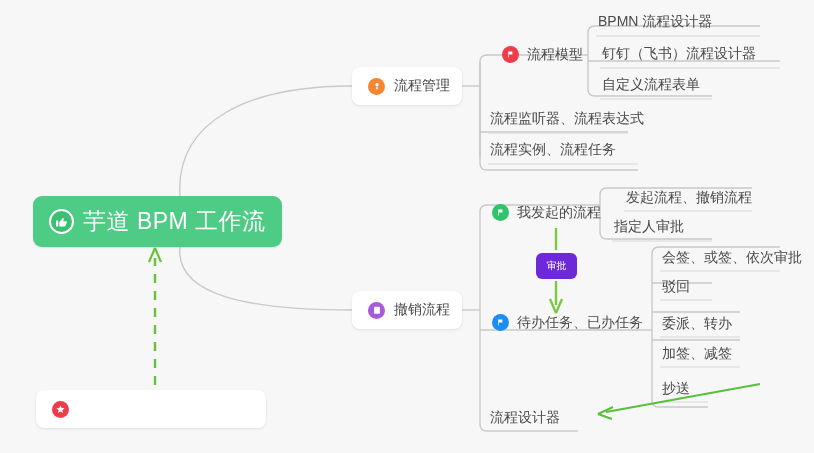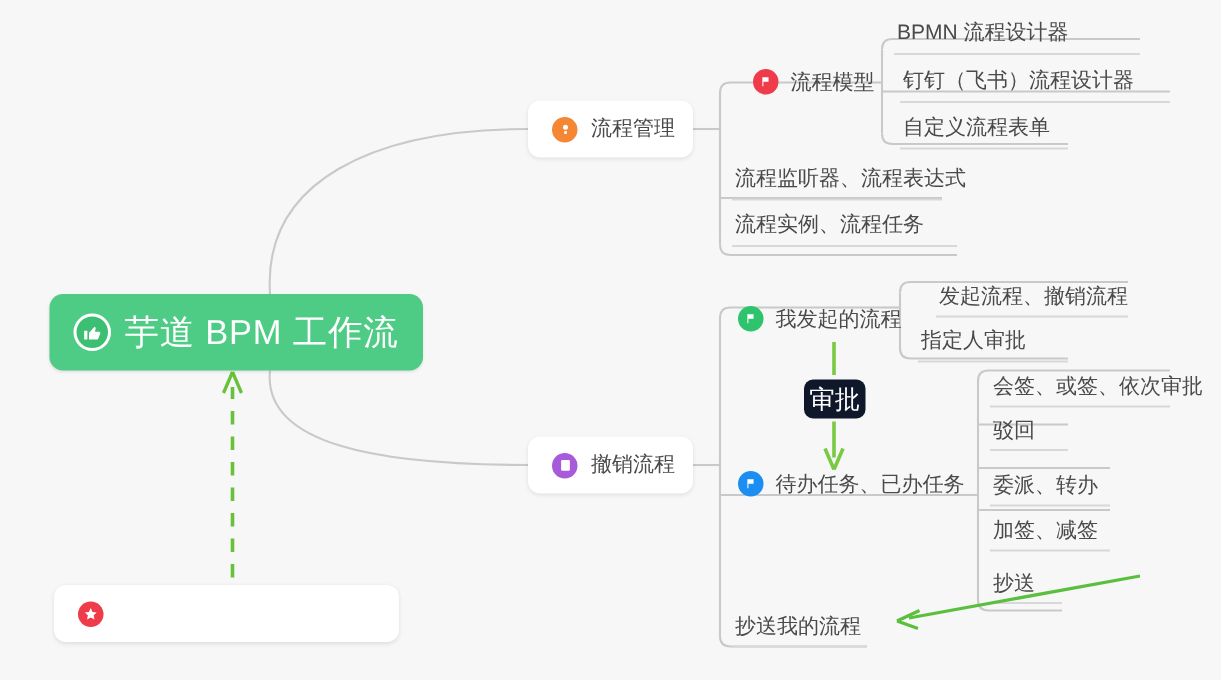--- a/index.html
+++ b/index.html
@@ -57,22 +57,22 @@
   .ico-orange{background:#f58634;}
   .ico-purple{background:#a75bdb;}
   .ico-red{background:#ef3c4a;}
   .ico-redflag{background:#ef3c4a;}
   .ico-blue{background:#1c8ef2;}
   .ico-greenflag{background:#2ec46d;}
 
   
   #badge-approval{
     left:536px;top:253px;width:41px;height:26px;
-    background:#0f172a;border-radius:6px;
-    color:#fff;font-size:17px;
+    background:#6d28d9;border-radius:6px;
+    color:#fff;font-size:10px;
     justify-content:center;
   }
 </style>
 </head>
 <body>
 
 <div id="canvas">
 
   <svg class="wires" viewBox="0 0 814 453" xmlns="http://www.w3.org/2000/svg">
     <g fill="none" stroke="#c9c9c9" stroke-width="1.4">
@@ -251,20 +251,20 @@
     <span class="label">委派、转办</span>
   </div>
   <div class="node plain noicon" style="left:660px;top:340px;">
     <span class="label">加签、减签</span>
   </div>
   <div class="node plain noicon" style="left:660px;top:375px;">
     <span class="label">抄送</span>
   </div>
 
   <div class="node plain noicon" style="left:488px;top:404px;">
-    <span class="label">抄送我的流程</span>
+    <span class="label">流程设计器</span>
   </div>
 
   <div class="node" id="badge-approval">
     <span>审批</span>
   </div>
 
 </div>
 
 </body></html>

